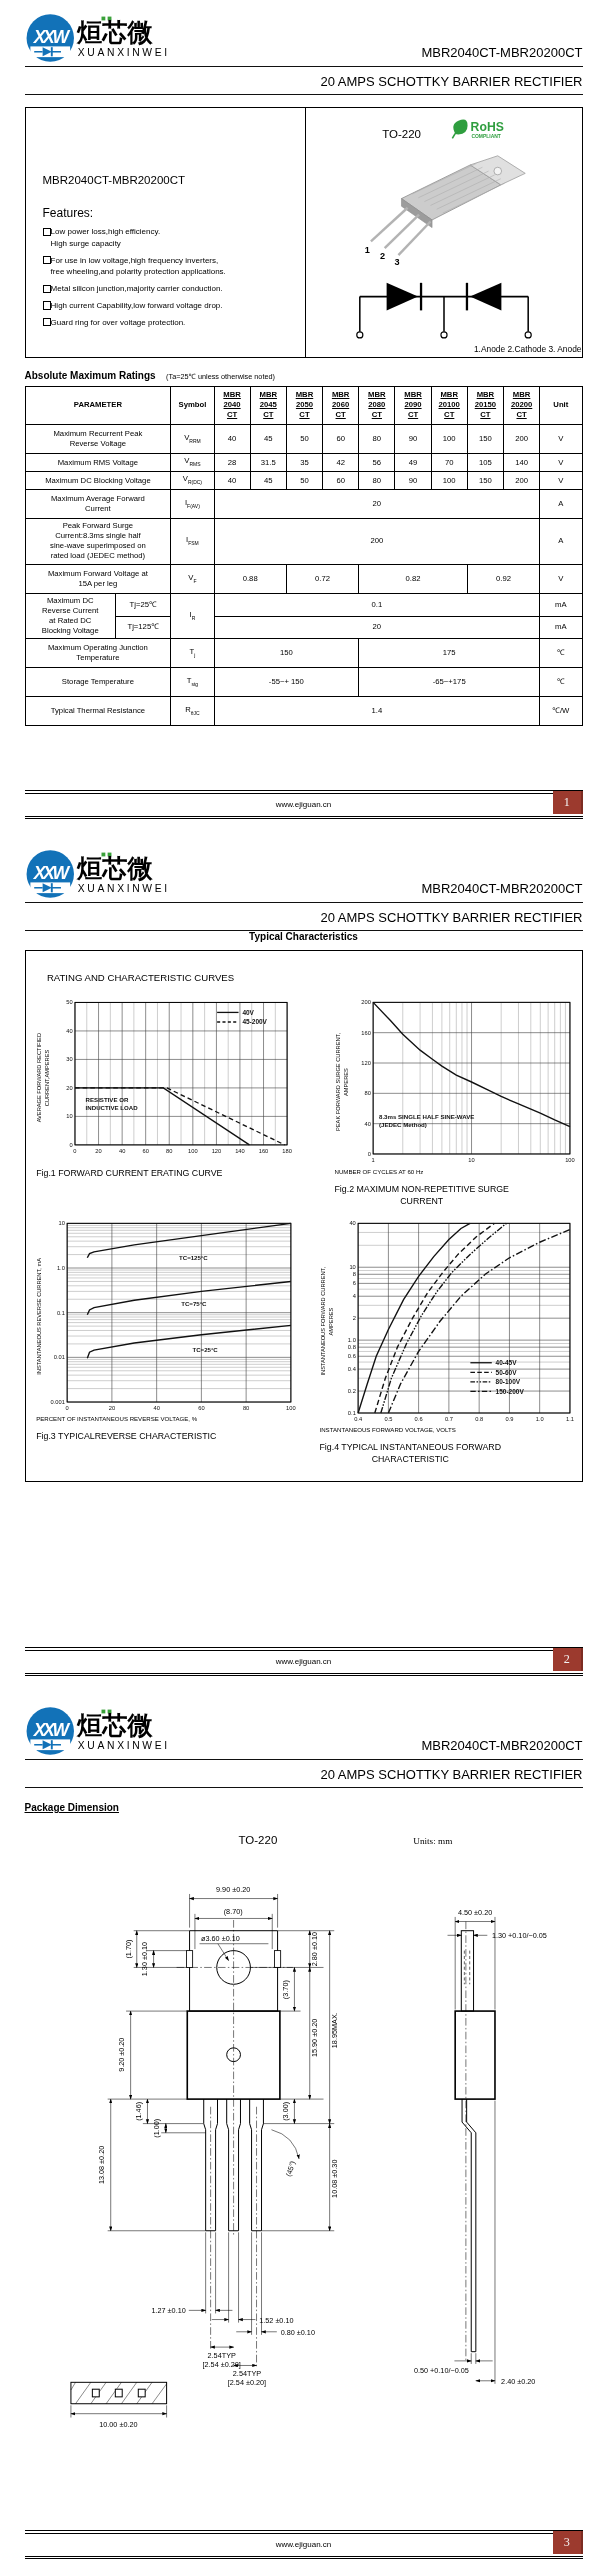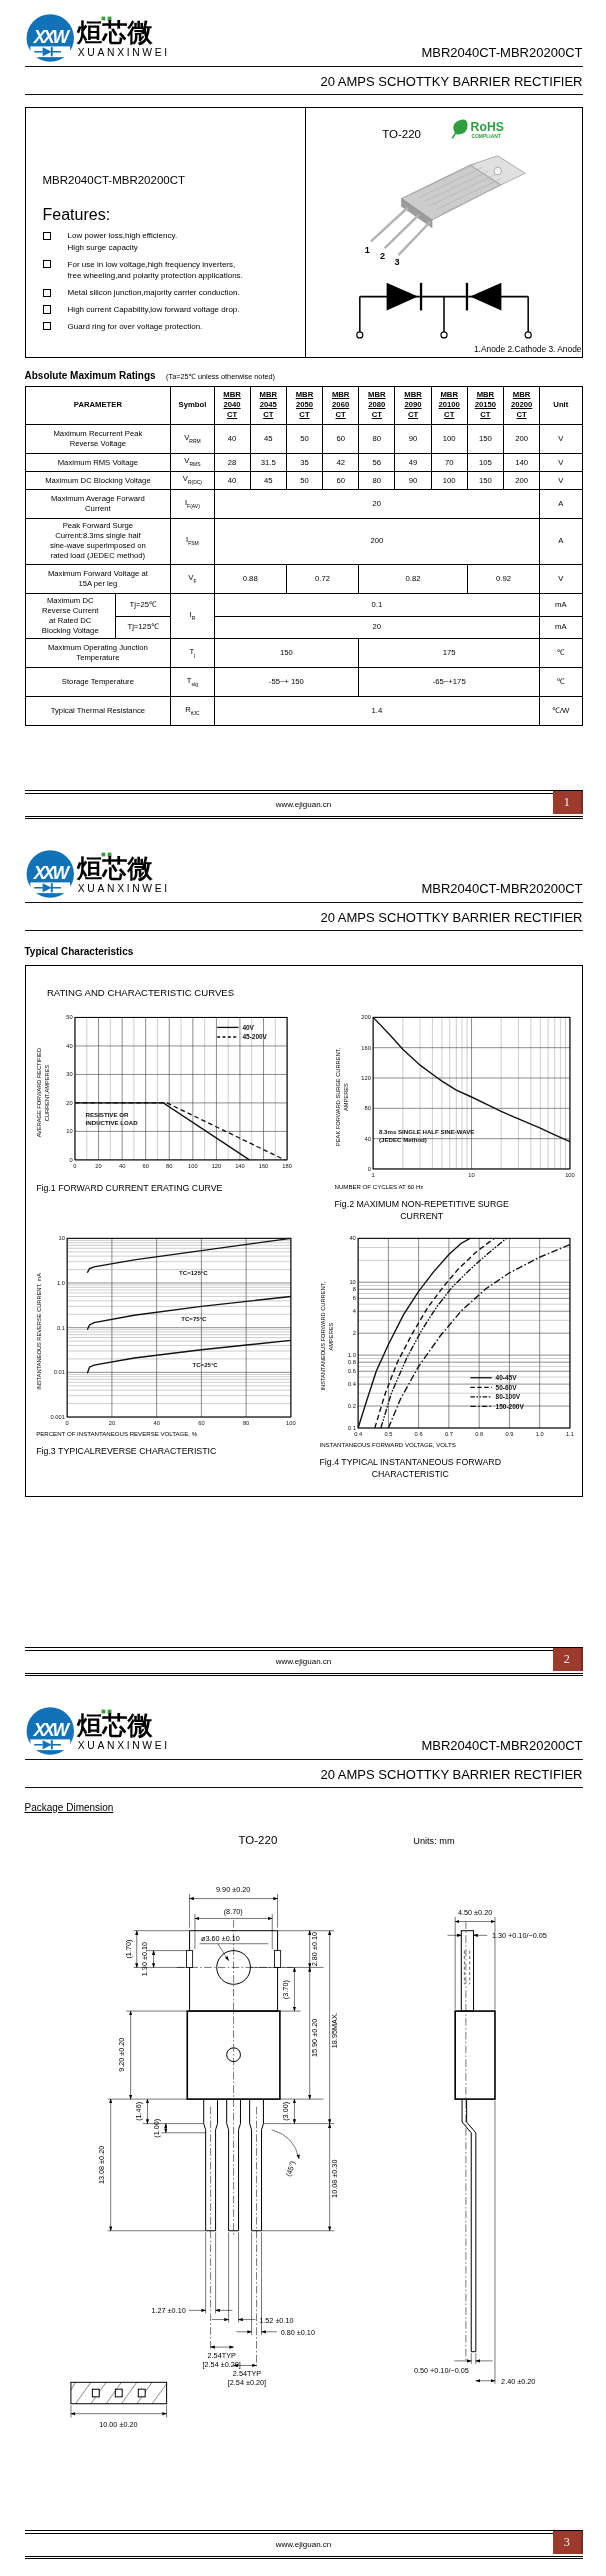--- a/index.html
+++ b/index.html
@@ -10,22 +10,22 @@
   
   .hdr-row{display:flex;justify-content:space-between;align-items:flex-end;padding-top:12.2px;border-bottom:1.5px solid #111;padding-bottom:1.5px;}
   .partno{font-size:13px;letter-spacing:0;padding-bottom:4.6px;}
   .hdr-sub{text-align:right;font-size:13px;padding:6.9px 0 5.4px;border-bottom:1.5px solid #111;}
 
   
   .fbox{border:1.2px solid #000;display:flex;margin-top:12.2px;height:249px;}
   .fleft{width:50.5%;border-right:1.2px solid #000;padding:66px 10.7px 0 17px;box-sizing:border-box;}
   .fright{flex:1;position:relative;padding-top:9.2px;}
   .ptitle{font-size:11.5px;margin-bottom:20px;}
-  .ftitle{font-size:16px;margin-bottom:6.1px;}
-  .feat{display:flex;gap:17px;margin-bottom:5.4px;font-size:8px;line-height:11.5px;}
+  .ftitle{font-size:12px;margin-bottom:6.1px;}
+  .feat{display:flex;gap:0;margin-bottom:5.4px;font-size:8px;line-height:11.5px;}
   .cbx{flex:0 0 auto;width:6.1px;height:6.1px;border:0.8px solid #000;margin-top:1.5px;}
   .pre{white-space:pre-line;}
   .to220row{display:flex;justify-content:center;gap:27.6px;align-items:flex-start;}
   .to220lbl{font-size:11.5px;margin-top:10.7px;}
   .pkg3d{display:block;margin:4.6px auto 0;}
   .pinlegend{text-align:right;font-size:8.4px;margin-top:3.1px;}
 
   
   .ratings-title{margin-top:12.2px;font-size:10px;font-weight:bold;}
   .ratings-note{font-size:7.3px;font-weight:normal;margin-left:7.7px;}
@@ -37,35 +37,35 @@
   td.sym sub{font-size:5px;}
   .h56{height:38px;} .h40{height:29px;} .h30{height:17px;}
 
   
   .pfoot{position:absolute;left:24.5px;right:24.5px;bottom:17px;}
   .frule{height:1.5px;border-top:0.9px solid #000;border-bottom:0.8px solid #000;}
   .fmid{position:relative;text-align:center;font-size:8px;padding:6.1px 0 6.9px;}
   .pnum{position:absolute;right:0px;top:-2.3px;background:#9c3a2e;border-right:2.3px solid #7c2c22;color:#f3f3f3;width:27.6px;height:23px;line-height:23px;font-family:"Liberation Serif",serif;font-size:12.2px;text-align:center;}
 
   
-  .sec-title{font-size:10px;font-weight:bold;margin-top:15px;}
+  .sec-title{font-size:10px;font-weight:bold;margin-top:0;text-align:center;}
   .curvebox{border:1.1px solid #000;margin-top:7.7px;padding:17px 4.6px 12.2px 10.7px;}
   .curvebox-title{font-size:9.6px;margin:4.6px 0 13.8px 10.7px;}
   .figrow{display:flex;justify-content:space-between;align-items:flex-start;margin-bottom:10.7px;}
   .fig{display:flex;flex-direction:column;align-items:flex-start;}
   .plotrow{display:flex;align-items:center;}
   .ylab{writing-mode:vertical-rl;transform:rotate(180deg);font-size:5.7px;line-height:7.7px;text-align:center;white-space:pre-line;}
   .xlab{text-align:center;font-size:6.1px;margin-top:0.8px;}
   .figcap{white-space:pre-line;text-align:center;font-size:8.8px;line-height:12.2px;margin-top:7.7px;}
 
   
-  .pkgdim-title{font-size:10px;font-weight:normal;text-decoration:underline;margin-top:13.8px;}
+  .pkgdim-title{font-size:10px;font-weight:bold;text-decoration:underline;margin-top:13.8px;}
   .pkg-head{display:flex;align-items:baseline;margin-top:21.4px;}
   .pkg-name{font-size:11.5px;margin-left:214px;}
-  .pkg-units{font-size:9.2px;margin-left:136px;}
+  .pkg-units{font-size:9.2px;margin-left:136px;font-family:Liberation Serif, serif;}
   .drawwrap{margin-top:7.7px;}
   .ol{fill:none;stroke:#000;stroke-width:1.3px;}
   .ol2{fill:none;stroke:#000;stroke-width:2.1px;}
   .dim{stroke:#000;stroke-width:0.7px;}
   .cl{stroke:#000;stroke-width:0.7px;stroke-dasharray:10,3,2,3;}
   .hl{stroke:#000;stroke-width:0.8px;stroke-dasharray:4,3;}
   text.dm{font-size:9.5px;fill:#000;}
 </style>
 </head>
 <body>

